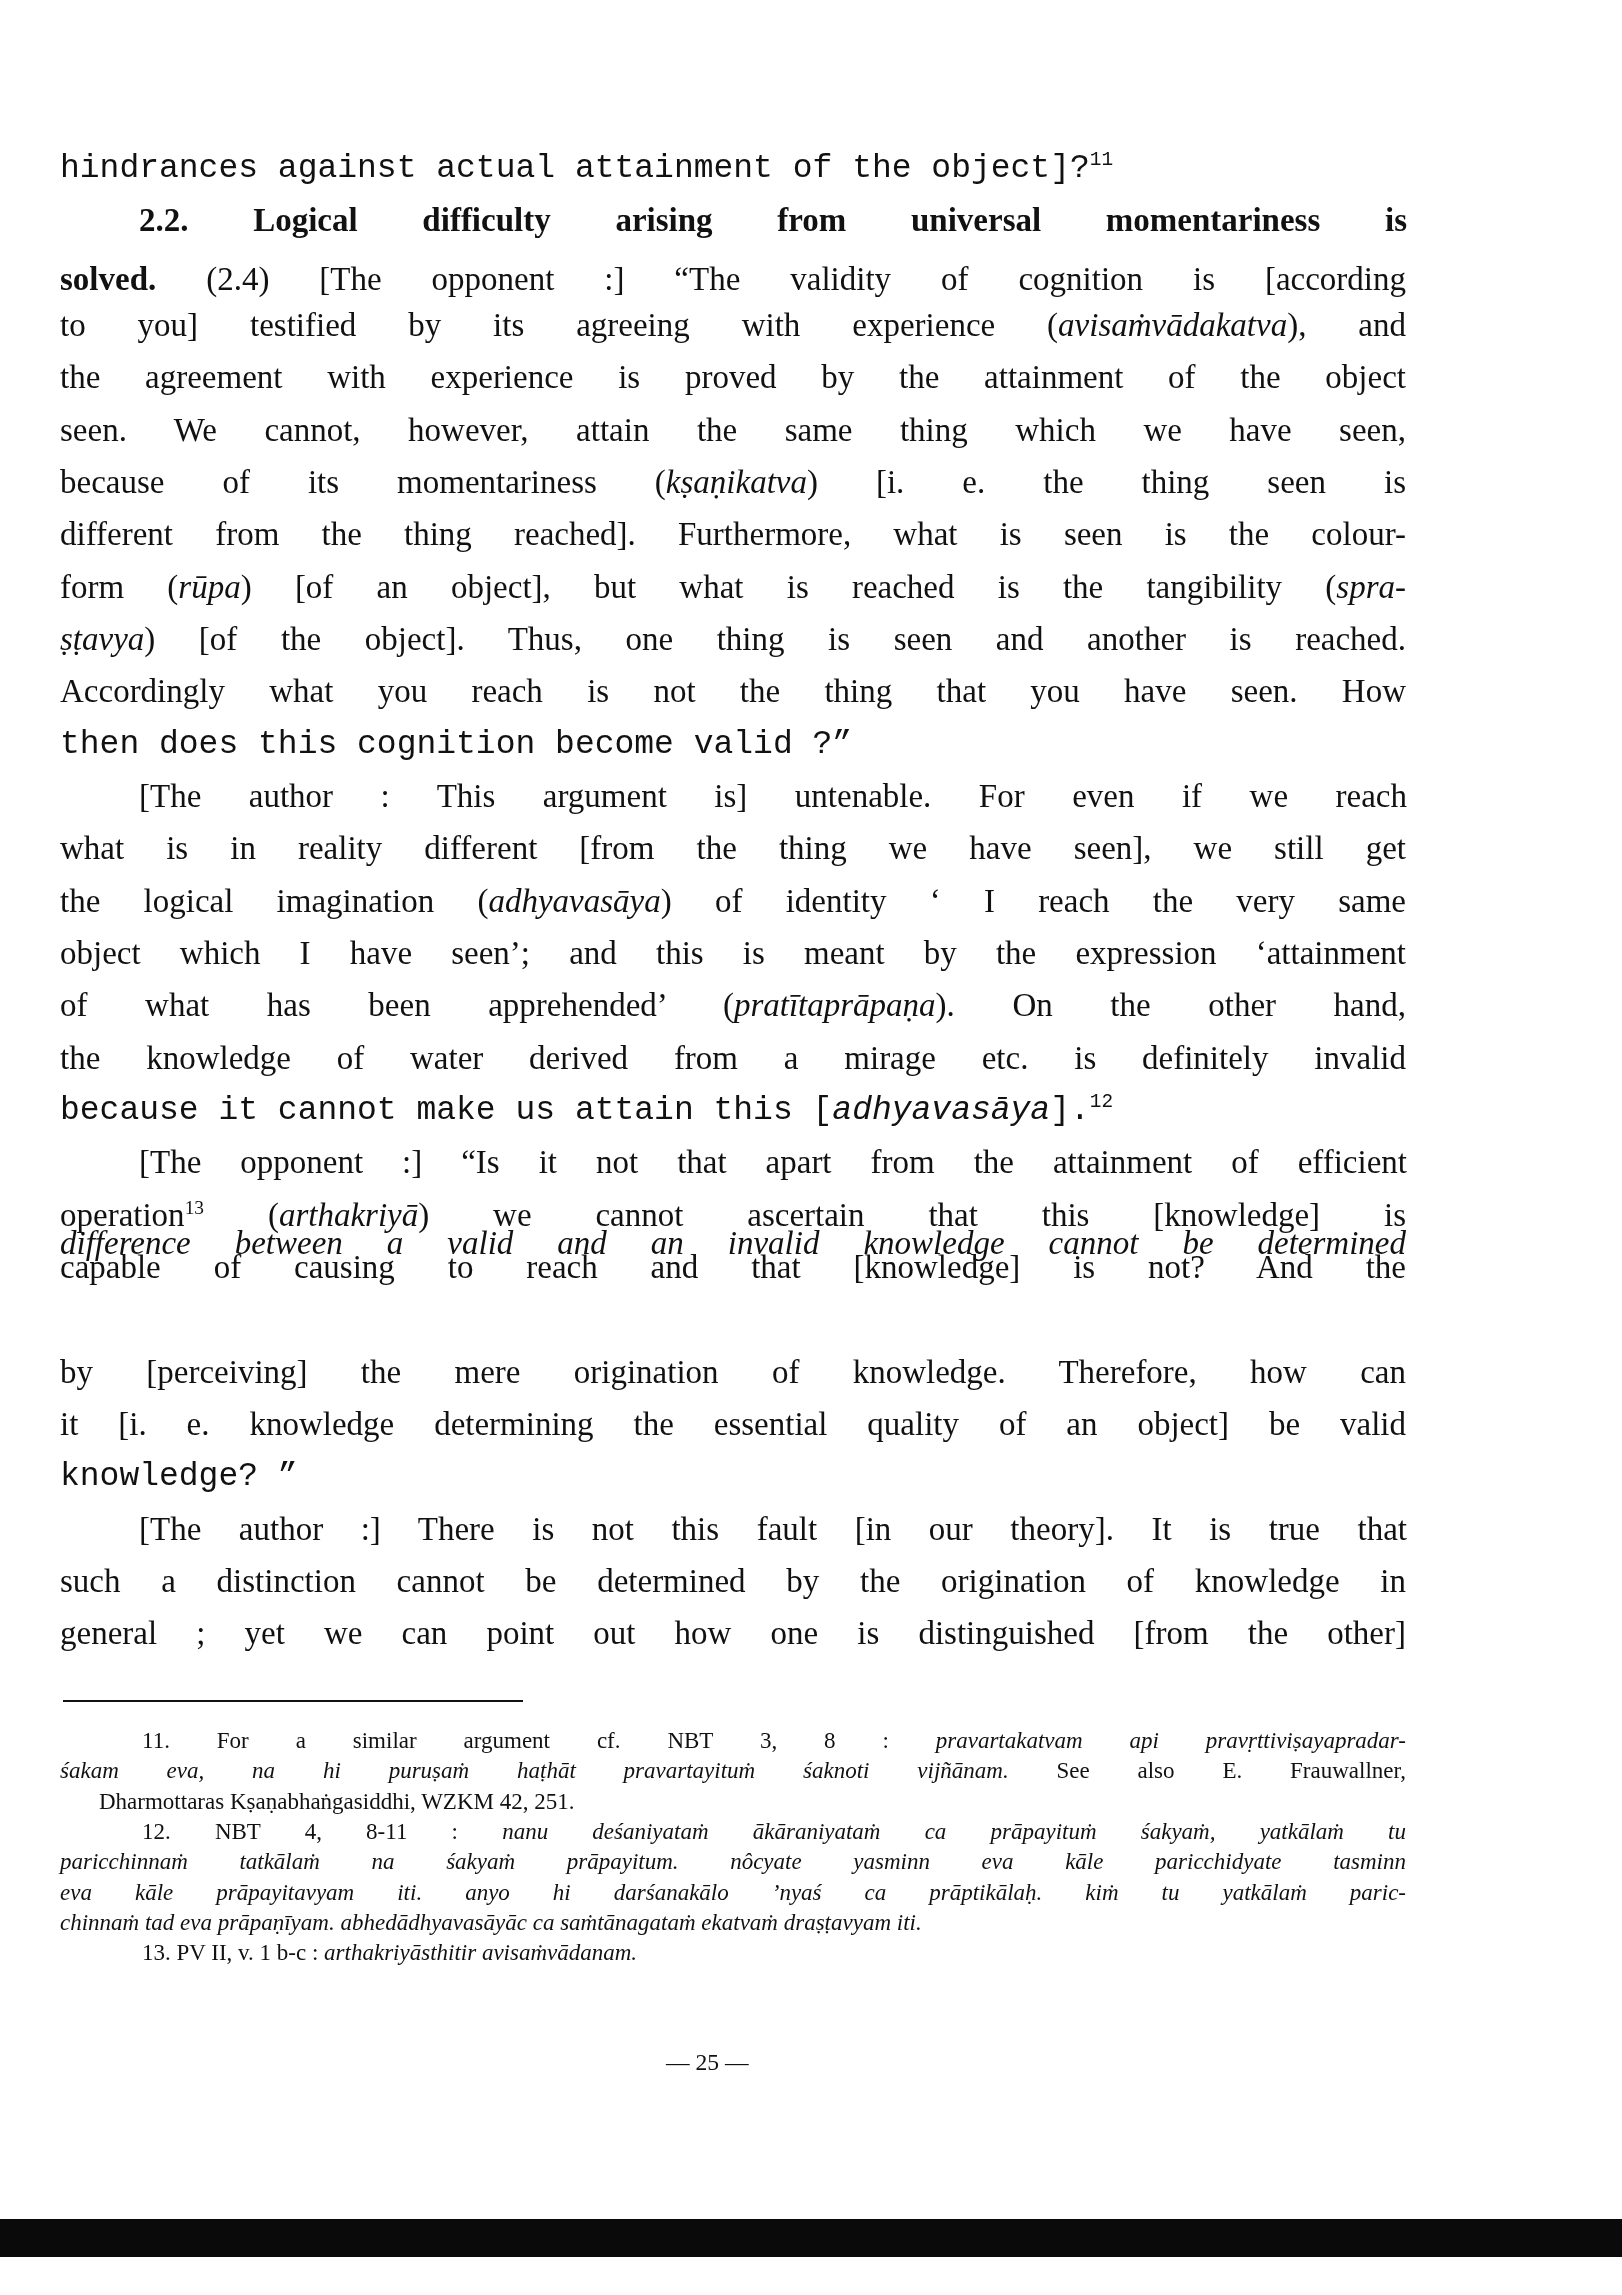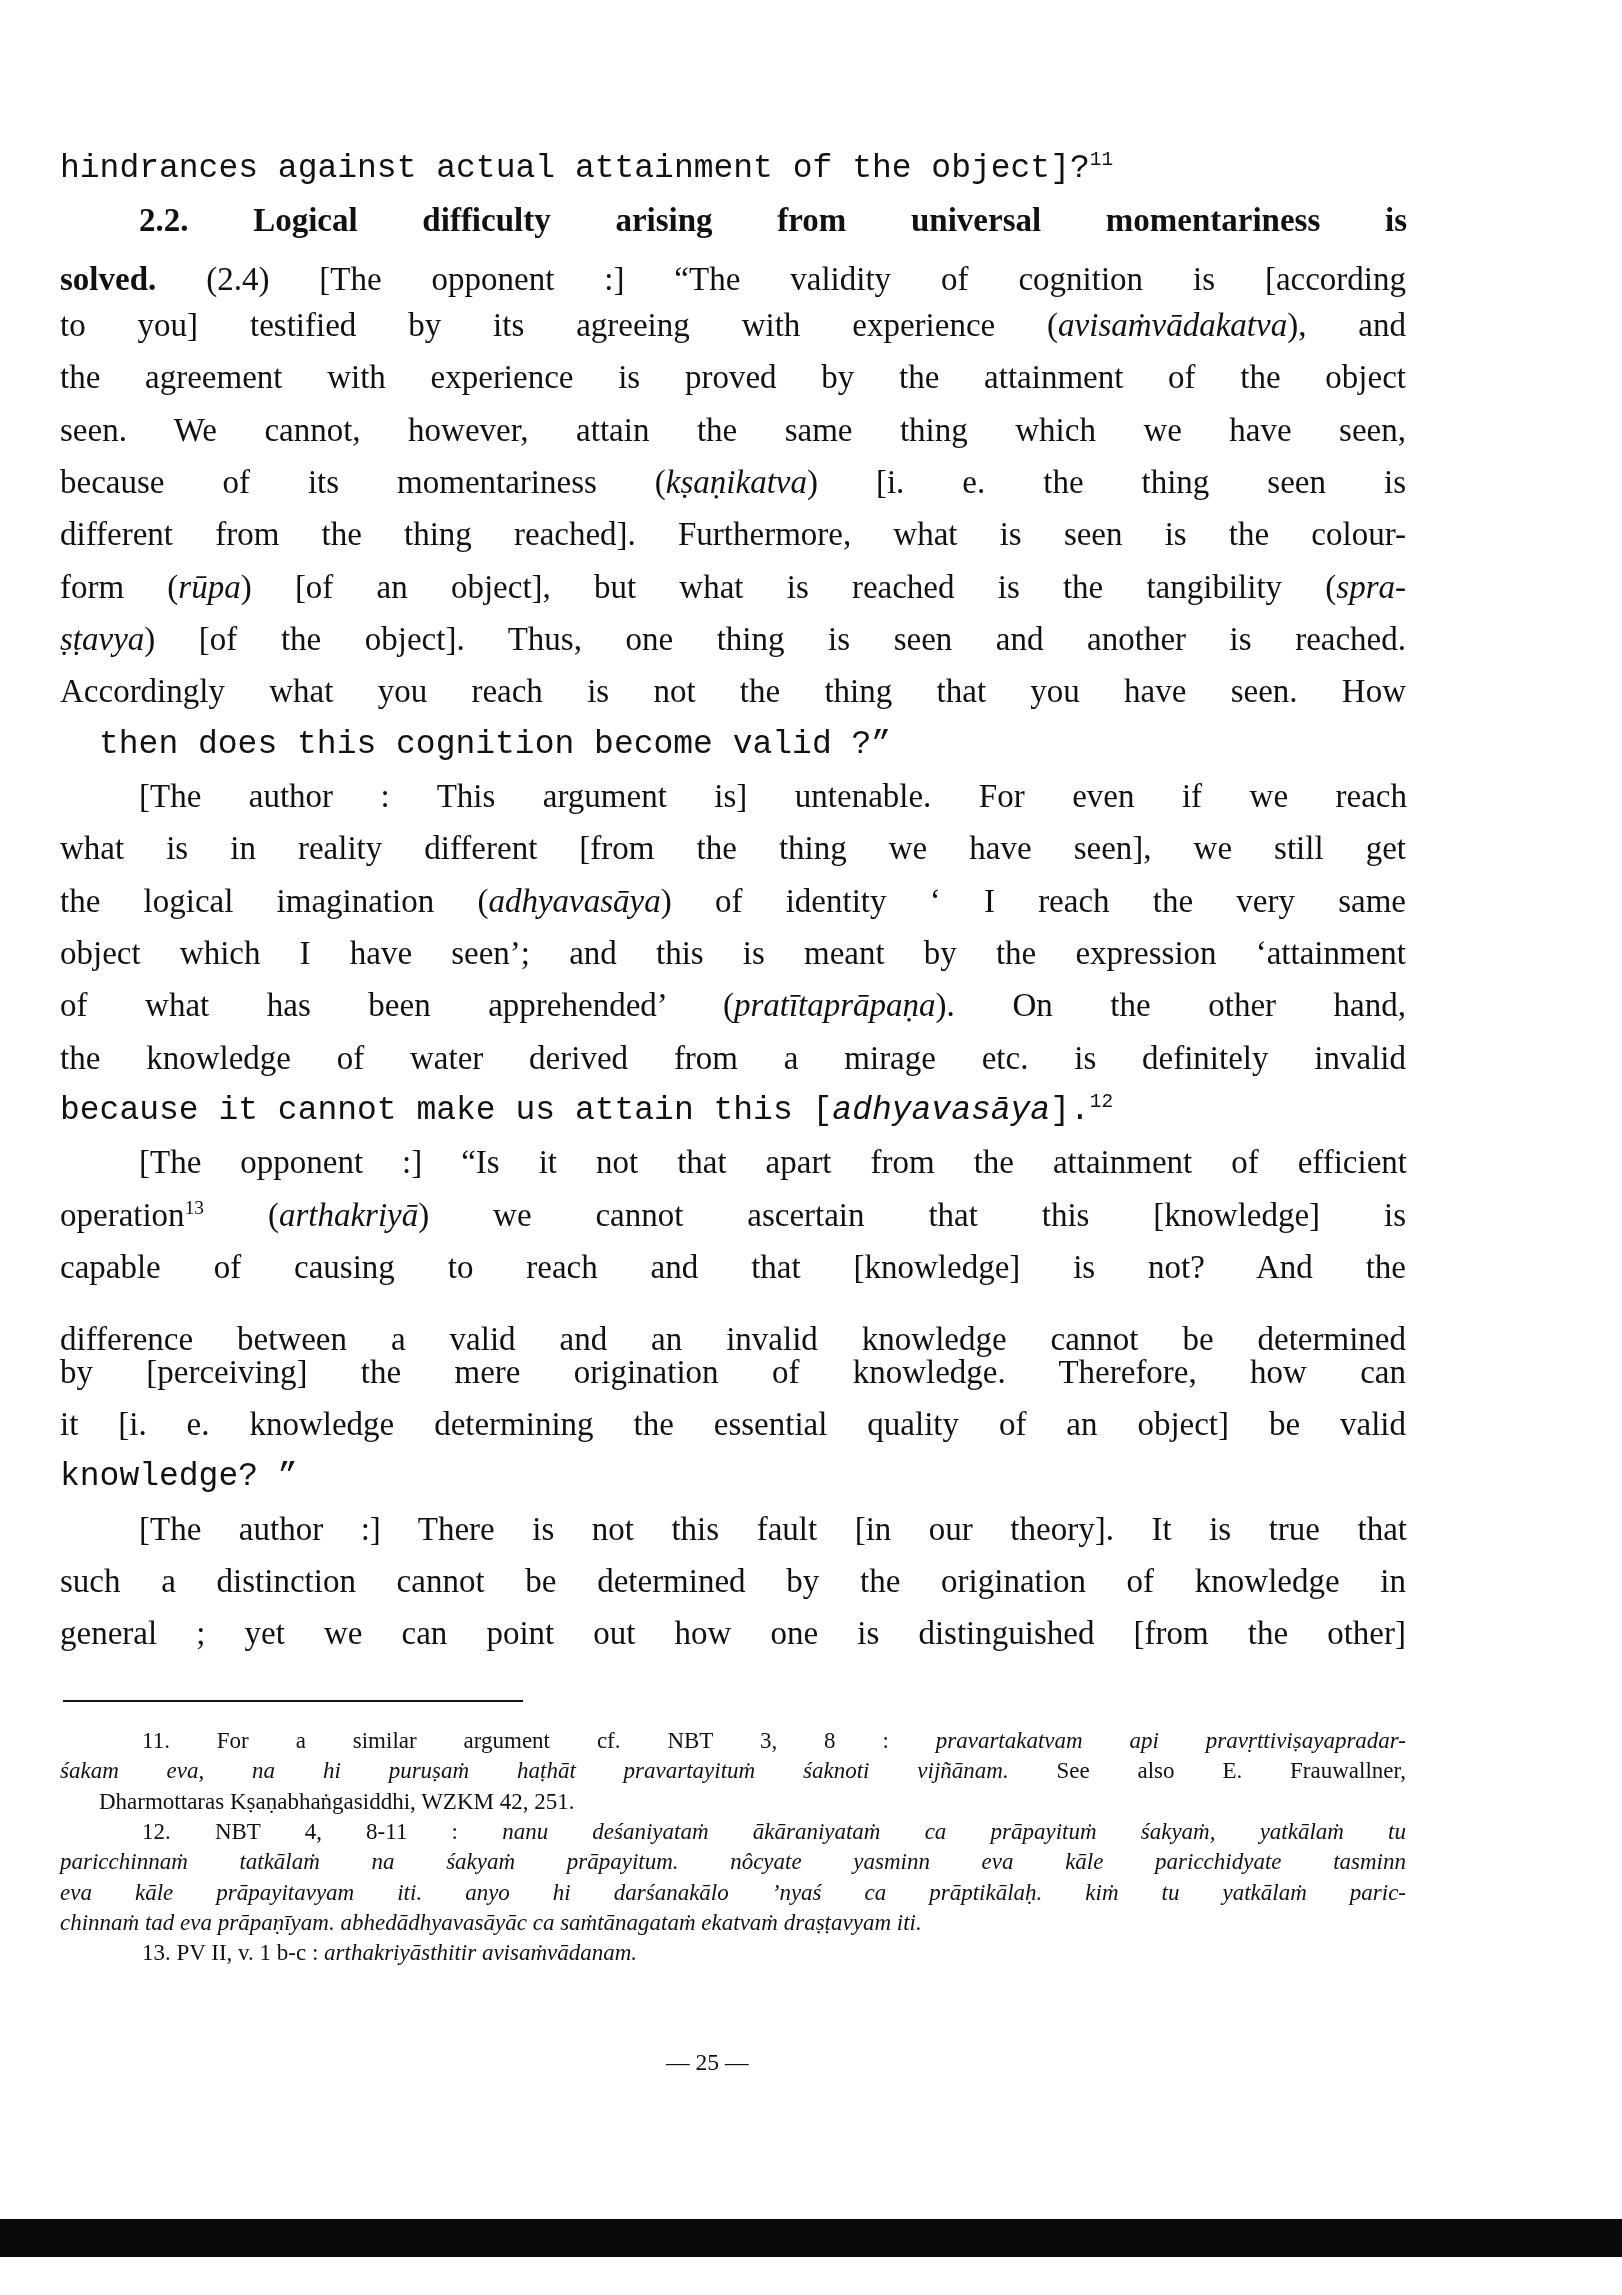--- a/index.html
+++ b/index.html
@@ -29,32 +29,32 @@
       <div class="line indent" style="top: 201px;"><b>2.2. Logical difficulty arising from universal momentariness is</b></div>
       <div class="line " style="top: 260px;"><b>solved.</b> (2.4) [The opponent :] “The validity of cognition is [according</div>
       <div class="line " style="top: 306px;">to you] testified by its agreeing with experience (<i>avisaṁvādakatva</i>), and</div>
       <div class="line " style="top: 358px;">the agreement with experience is proved by the attainment of the object</div>
       <div class="line " style="top: 411px;">seen. We cannot, however, attain the same thing which we have seen,</div>
       <div class="line " style="top: 463px;">because of its momentariness (<i>kṣaṇikatva</i>) [i. e. the thing seen is</div>
       <div class="line " style="top: 515px;">different from the thing reached]. Furthermore, what is seen is the colour-</div>
       <div class="line " style="top: 568px;">form (<i>rūpa</i>) [of an object], but what is reached is the tangibility (<i>spra-</i></div>
       <div class="line " style="top: 620px;"><i>ṣṭavya</i>) [of the object]. Thus, one thing is seen and another is reached.</div>
       <div class="line " style="top: 672px;">Accordingly what you reach is not the thing that you have seen. How</div>
-      <div class="line last" style="top: 725px; margin-left: 39px;">then does this cognition become valid ?”</div>
+      <div class="line last" style="top: 725px;">then does this cognition become valid ?”</div>
       <div class="line indent" style="top: 777px;">[The author : This argument is] untenable. For even if we reach</div>
       <div class="line " style="top: 829px;">what is in reality different [from the thing we have seen], we still get</div>
       <div class="line " style="top: 882px;">the logical imagination (<i>adhyavasāya</i>) of identity ‘ I reach the very same</div>
       <div class="line " style="top: 934px;">object which I have seen’; and this is meant by the expression ‘attainment</div>
       <div class="line " style="top: 986px;">of what has been apprehended’ (<i>pratītaprāpaṇa</i>). On the other hand,</div>
       <div class="line " style="top: 1039px;">the knowledge of water derived from a mirage etc. is definitely invalid</div>
       <div class="line last" style="top: 1091px;">because it cannot make us attain this [<i>adhyavasāya</i>].<sup>12</sup></div>
       <div class="line indent" style="top: 1143px;">[The opponent :] “Is it not that apart from the attainment of efficient</div>
       <div class="line " style="top: 1196px;">operation<sup>13</sup> (<i>arthakriyā</i>) we cannot ascertain that this [knowledge] is</div>
       <div class="line " style="top: 1248px;">capable of causing to reach and that [knowledge] is not? And the</div>
-      <div class="line " style="top: 1320px;">difference between a valid and an invalid knowledge cannot be determined</div>
+      <div class="line " style="top: 1224px; font-style: italic;">difference between a valid and an invalid knowledge cannot be determined</div>
       <div class="line " style="top: 1353px;">by [perceiving] the mere origination of knowledge. Therefore, how can</div>
       <div class="line " style="top: 1405px;">it [i. e. knowledge determining the essential quality of an object] be valid</div>
       <div class="line last" style="top: 1457px;">knowledge? ”</div>
       <div class="line indent" style="top: 1510px;">[The author :] There is not this fault [in our theory]. It is true that</div>
       <div class="line " style="top: 1562px;">such a distinction cannot be determined by the origination of knowledge in</div>
       <div class="line " style="top: 1614px;">general ; yet we can point out how one is distinguished [from the other]</div>
     </div>
   <div class="rule"></div>
   <div id="footnotes">
       <div class="fn indent" style="top: 1727px;">11. For a similar argument cf. NBT 3, 8 : <i>pravartakatvam api pravṛttiviṣayapradar-</i></div>

